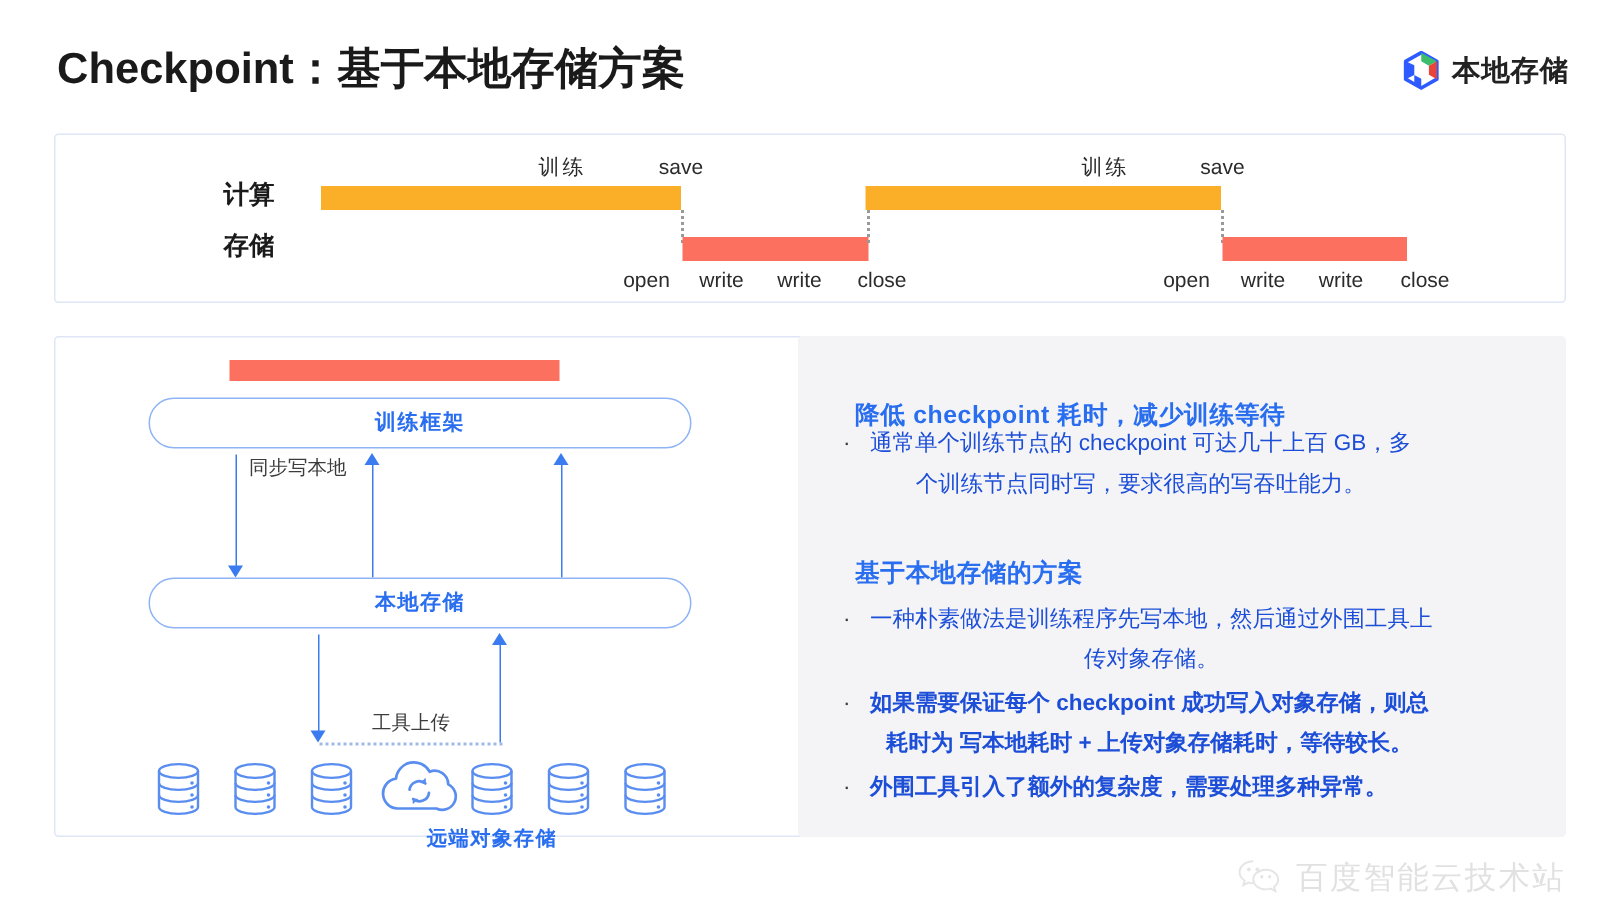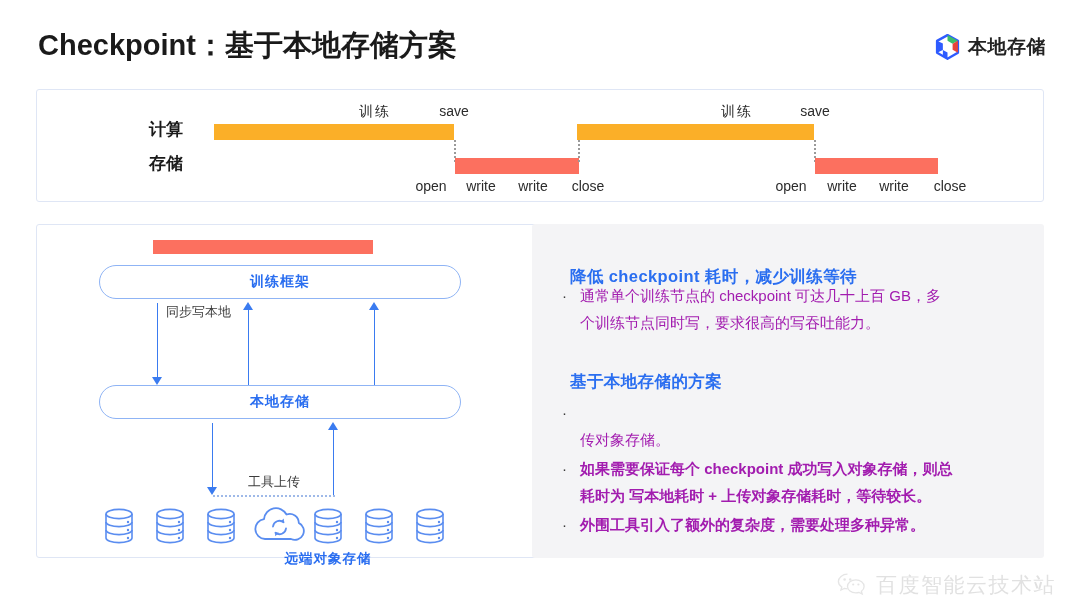--- a/index.html
+++ b/index.html
@@ -169,29 +169,30 @@
   .tp-dot {
     width: 18px;
     flex: 0 0 18px;
     font-size: 15px;
     color: #3a3a3a;
     line-height: 27px;
     text-align: left;
   }
   .tp-txt {
     font-size: 15px;
-    color: #a21caf;
+    color: #1d4ed8;
     line-height: 27px;
+    text-align: center;
   }
   .tp-txt.bold { font-weight: bold; }
 
   
   #watermark {
     position: absolute;
-    right: 24px; bottom: 8px;
+    right: 36px; bottom: 8px;
     display: flex;
     align-items: center;
     gap: 9px;
     opacity: 0.42;
   }
   #watermark .wm-text {
     font-size: 21px;
     color: #b8b8b8;
     letter-spacing: 1.5px;
     white-space: nowrap;
@@ -366,21 +367,21 @@
           <span>个训练节点同时写，要求很高的写吞吐能力。</span>
         </span>
       </div>
     </div>
 
     <div class="tp-head" style="left:38px; top:147px;">基于本地存储的方案</div>
     <div class="tp-bullets" style="left:30px; top:175px; width:470px;">
       <div class="tp-item">
         <span class="tp-dot">·</span>
         <span class="tp-txt">
-          <br>
+          <span>一种朴素做法是训练程序先写本地，然后通过外围工具上</span><br>
           <span>传对象存储。</span>
         </span>
       </div>
       <div class="tp-item">
         <span class="tp-dot">·</span>
         <span class="tp-txt bold">
           <span>如果需要保证每个 checkpoint 成功写入对象存储，则总</span><br>
           <span>耗时为 写本地耗时 + 上传对象存储耗时，等待较长。</span>
         </span>
       </div>

